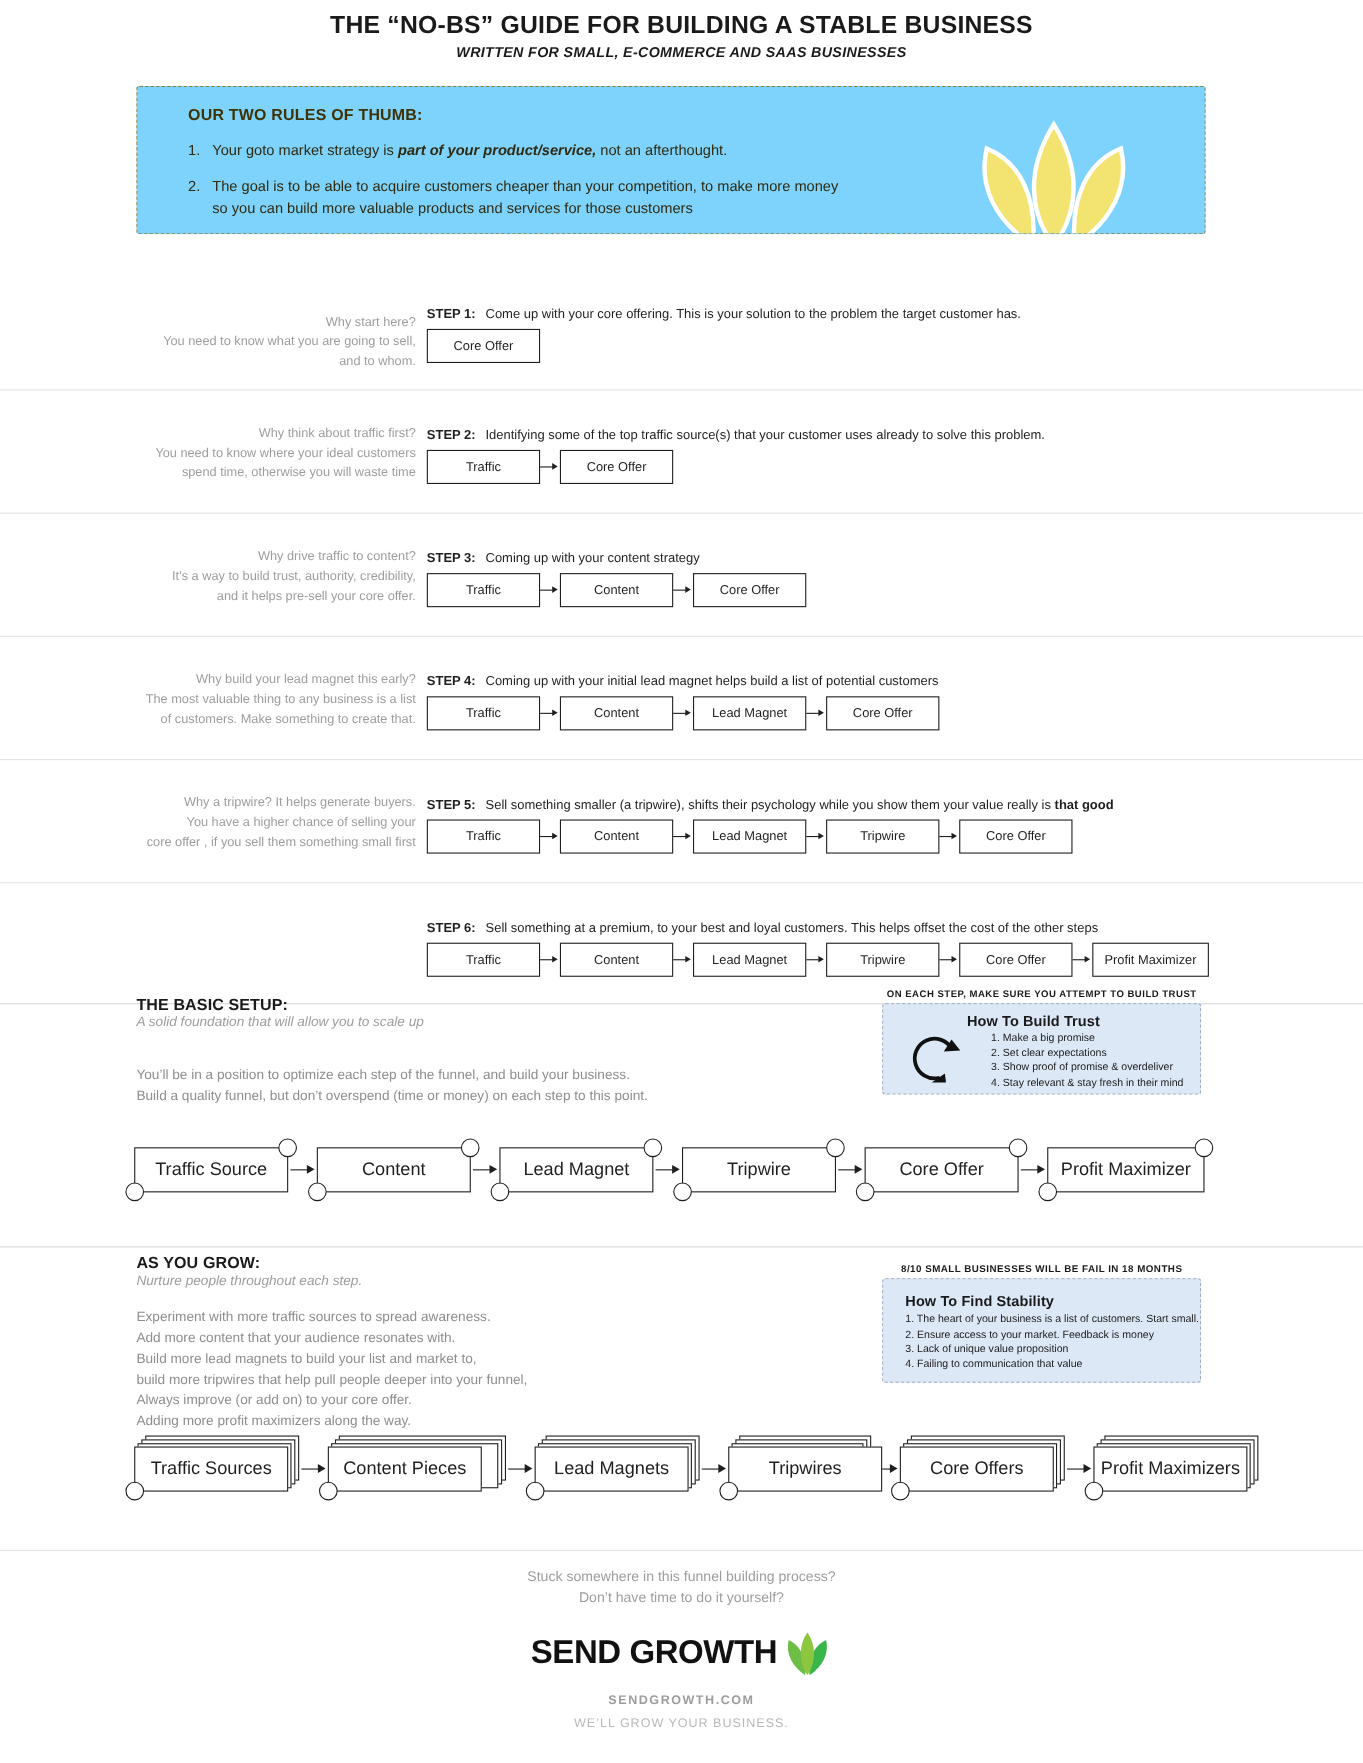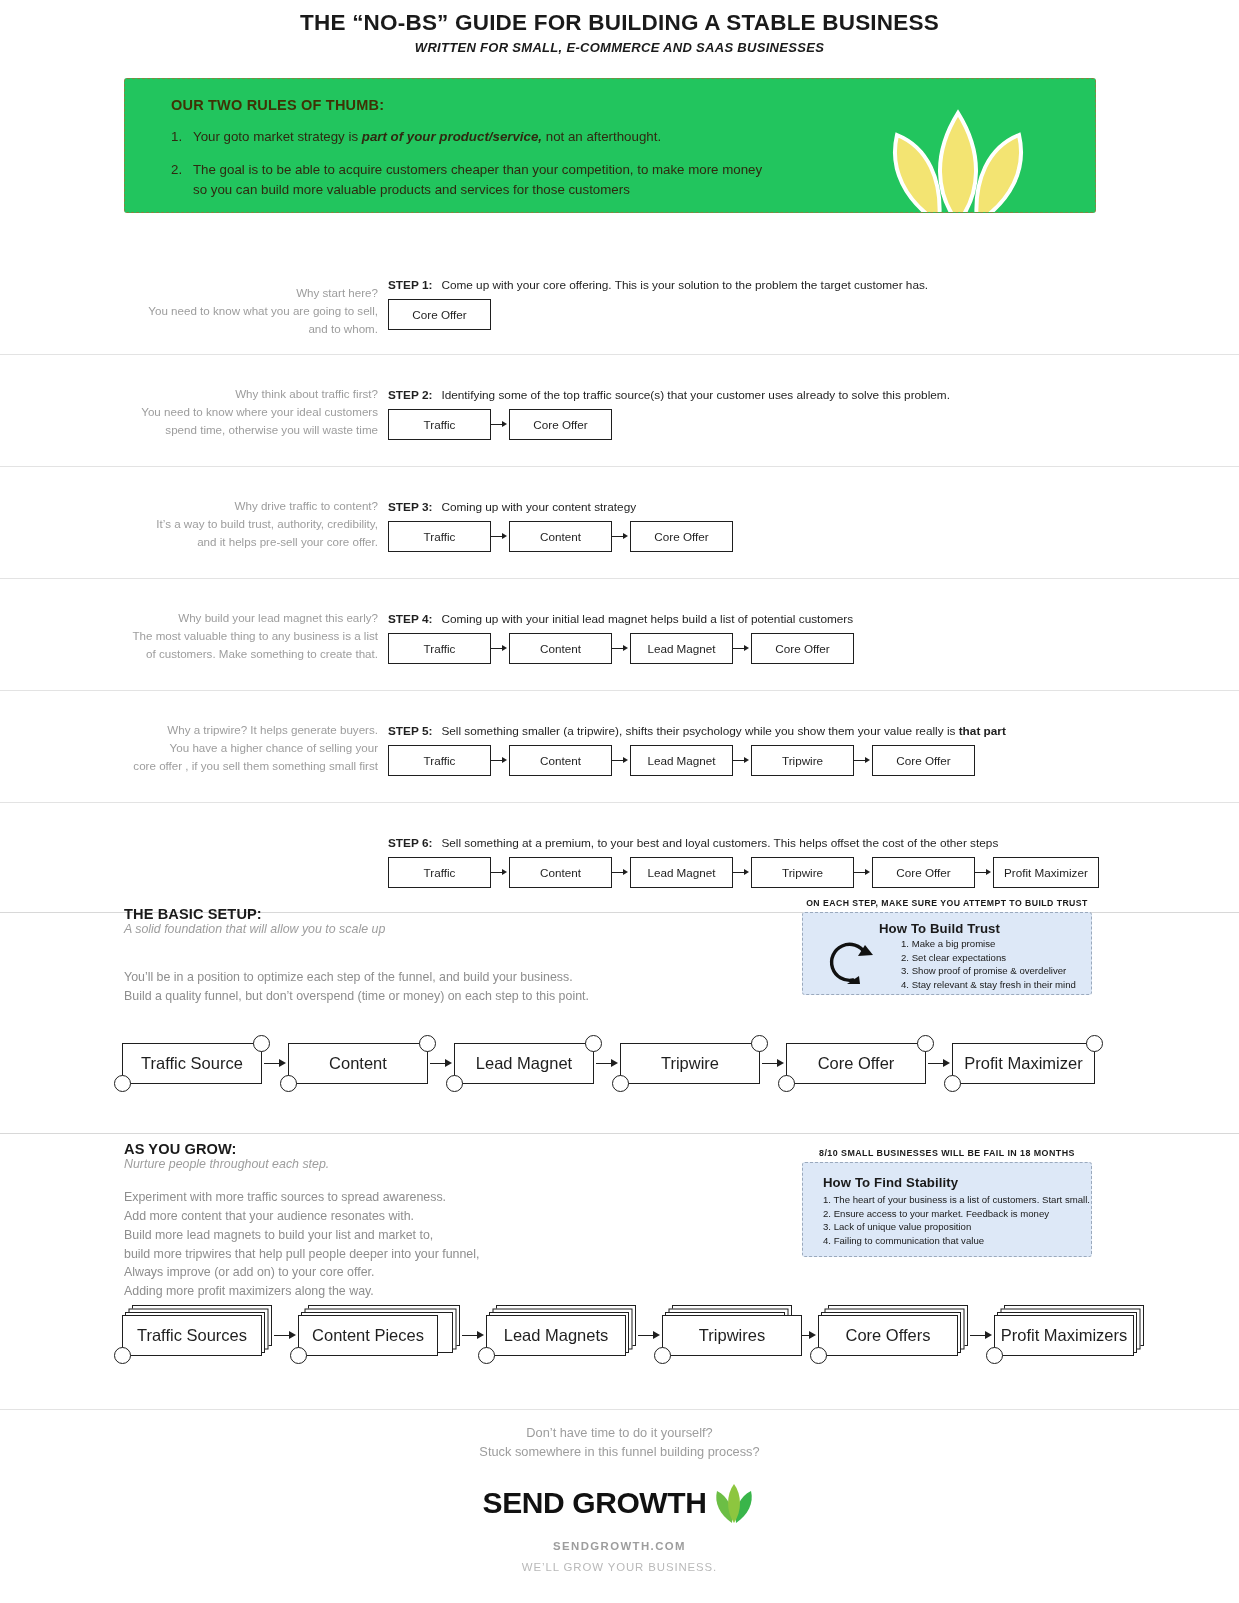--- a/index.html
+++ b/index.html
@@ -31,21 +31,21 @@
     color: #1a1a1a;
     margin-top: 4px;
     letter-spacing: 0.3px;
   }
 
   
   .rules {
     position: absolute;
     left: 124px; top: 78px;
     width: 972px; height: 135px;
-    background: #22c55e;
+    background: #7dd3fc;
     border: 1px dashed #8a8040;
     border-radius: 3px;
     overflow: hidden;
   }
   .rules-inner { position: relative; z-index: 3; padding: 18px 24px 0 46px; }
   .rules-title {
     font-size: 14.5px; font-weight: bold; color: #3f3205;
     letter-spacing: 0.2px;
   }
   .rules-list { margin: 14px 0 0 0; padding: 0; list-style: none; }
@@ -299,21 +299,21 @@
   </div>
 
   <div class="step-row" style="top:690px;height:112px;">
     <div class="step-left" style="top:30px;">
       <div>Why a tripwire? It helps generate buyers.</div>
       <div>You have a higher chance of selling your</div>
       <div>core offer , if you sell them something small first</div>
     </div>
     <div class="step-main" style="top:33px;">
       <div class="step-head">
-        <span class="lbl">STEP 5:</span><span class="desc">Sell something smaller (a tripwire), shifts their psychology while you show them your value really is </span><b>that part</b>
+        <span class="lbl">STEP 5:</span><span class="desc">Sell something smaller (a tripwire), shifts their psychology while you show them your value really is </span><b>that good</b>
       </div>
       <div class="chain">
         <div class="box">Traffic</div>
         <div class="arr"></div>
         <div class="box">Content</div>
         <div class="arr"></div>
         <div class="box">Lead Magnet</div>
         <div class="arr"></div>
         <div class="box">Tripwire</div>
         <div class="arr"></div>
@@ -493,22 +493,22 @@
       <div class="shadow s3"></div>
       <div class="fbox" style="width:140px;">
         <span>Profit Maximizers</span>
         <span class="dot bl"></span>
       </div>
     </div>
   </div>
 
   <div class="footer">
     <div class="footer-q">
+      <div>Stuck somewhere in this funnel building process?</div>
       <div>Don’t have time to do it yourself?</div>
-      <div>Stuck somewhere in this funnel building process?</div>
     </div>
     <div class="brand">
       <span class="brand-text">SEND GROWTH</span>
       <svg width="44" height="40" viewBox="0 0 44 40">
         <path d="M20 40 C 8 32, 2 20, 5 8 C 16 13, 22 26, 20 40 Z" fill="#6CBE45"></path>
         <path d="M24 40 C 36 32, 42 20, 39 8 C 28 13, 22 26, 24 40 Z" fill="#39B54A"></path>
         <path d="M22 40 C 14 28, 14 12, 22 1 C 30 12, 30 28, 22 40 Z" fill="#8DC63F"></path>
       </svg>
     </div>
     <div class="brand-url">SENDGROWTH.COM</div>

